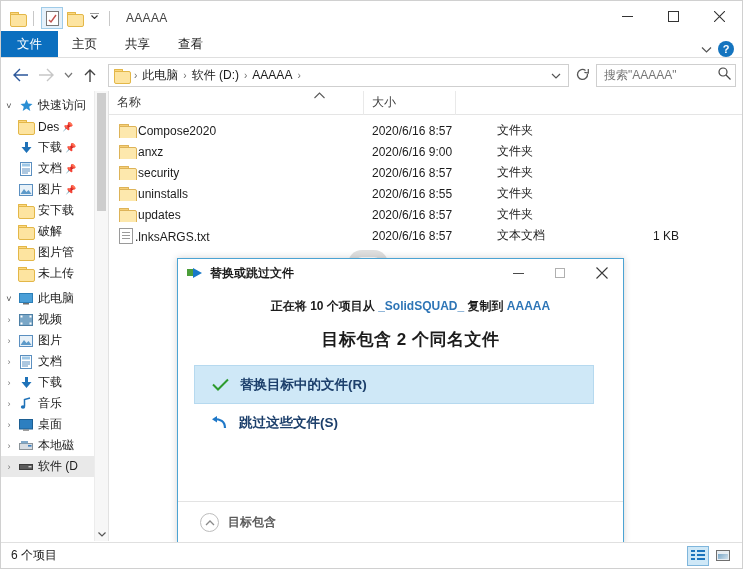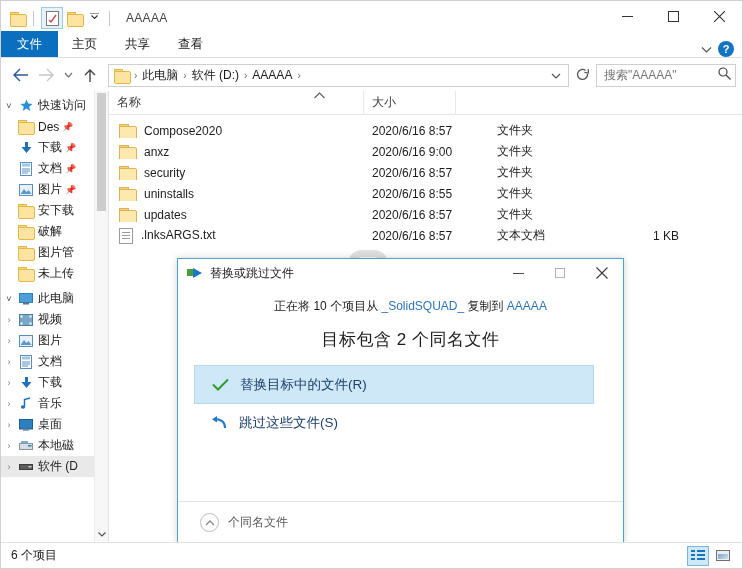--- a/index.html
+++ b/index.html
@@ -154,21 +154,21 @@
   .col.c-size { width: 92px; }
   .col.c-rest { flex: 1; border-right: none; }
   .sortmark {
     position: absolute; left: 205px; top: 0px; font-size: 9px; color: #5a5a5a;
   }
   .rows { padding-top: 5px; }
   .frow {
     display: flex; height: 21px; align-items: center; font-size: 12px; color: #1c1c1c;
   }
   .fcell { padding-left: 8px; overflow: hidden; white-space: nowrap; }
-  .fcell.c-name { width: 255px; display: flex; align-items: flex-start; gap: 8px; padding-left: 10px; }
+  .fcell.c-name { width: 255px; display: flex; align-items: flex-end; gap: 2px; padding-left: 10px; }
   .fcell.c-date { width: 125px; }
   .fcell.c-type { width: 110px; }
   .fcell.c-size { width: 92px; text-align: right; padding-right: 12px; padding-left: 0; }
   .ico-folder {
     width: 17px; height: 14px; position: relative; flex: 0 0 17px;
   }
   .ico-folder::before {
     content: ""; position: absolute; left: 0; top: 0; width: 8px; height: 3px;
     background: #f6cf77; border: 1px solid #ddb358; border-bottom: none; border-radius: 1px 1px 0 0;
   }
@@ -210,21 +210,21 @@
   .wm-lock-char {
     position: absolute; left: 0; right: 0; top: 12px; text-align: center;
     font-size: 22px; color: rgba(150,150,150,.45); font-weight: bold;
   }
 
   
   .dialog {
     position: absolute; left: 176px; top: 257px; width: 447px; height: 286px;
     background: #fff; border: 1px solid #4ba3d3;
     box-shadow: 0 0 7px rgba(0,0,0,.18);
-    display: flex; flex-direction: column;
+    display: flex; flex-direction: column; font-weight: bold;
   }
   .dlg-title {
     height: 28px; display: flex; align-items: center; padding-left: 9px; position: relative;
   }
   .dlg-ico { width: 16px; height: 12px; position: relative; flex: 0 0 16px; }
   .dlg-ico::before {
     content: ""; position: absolute; left: 0; top: 2px; width: 7px; height: 7px;
     background: #4c9e3a;
   }
   .dlg-ico::after {
@@ -739,21 +739,21 @@
         </div>
       </div>
     </div>
 
     <div class="dlg-footer">
       <span class="circ-btn">
         <svg width="10" height="6" viewBox="0 0 10 6">
             <path d="M1 5 L5 1 L9 5" stroke="#8a8a8a" stroke-width="1.3" fill="none"></path>
           </svg>
       </span>
-      <span class="footer-label">个同名文件</span>
+      <span class="footer-label">目标包含</span>
     </div>
   </div>
 
   <div class="statusbar">
     <span class="status-text">6 个项目</span>
     <div class="viewbtns">
       <div class="viewbtn sel">
         <span class="vb-details"></span>
       </div>
       <div class="viewbtn">

